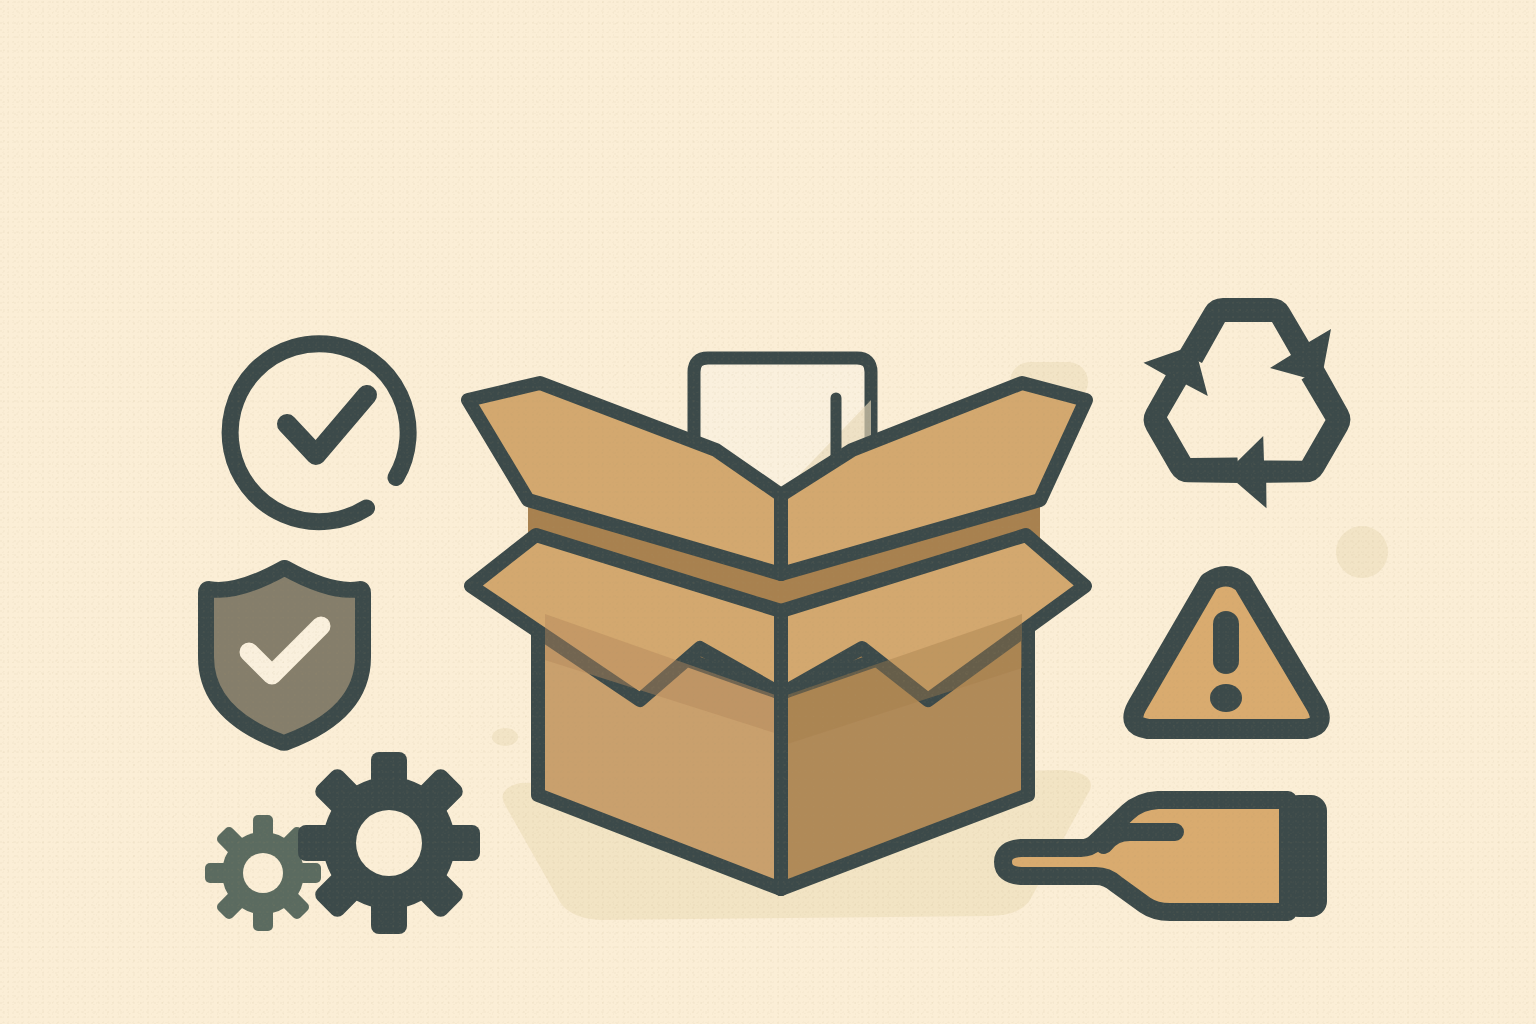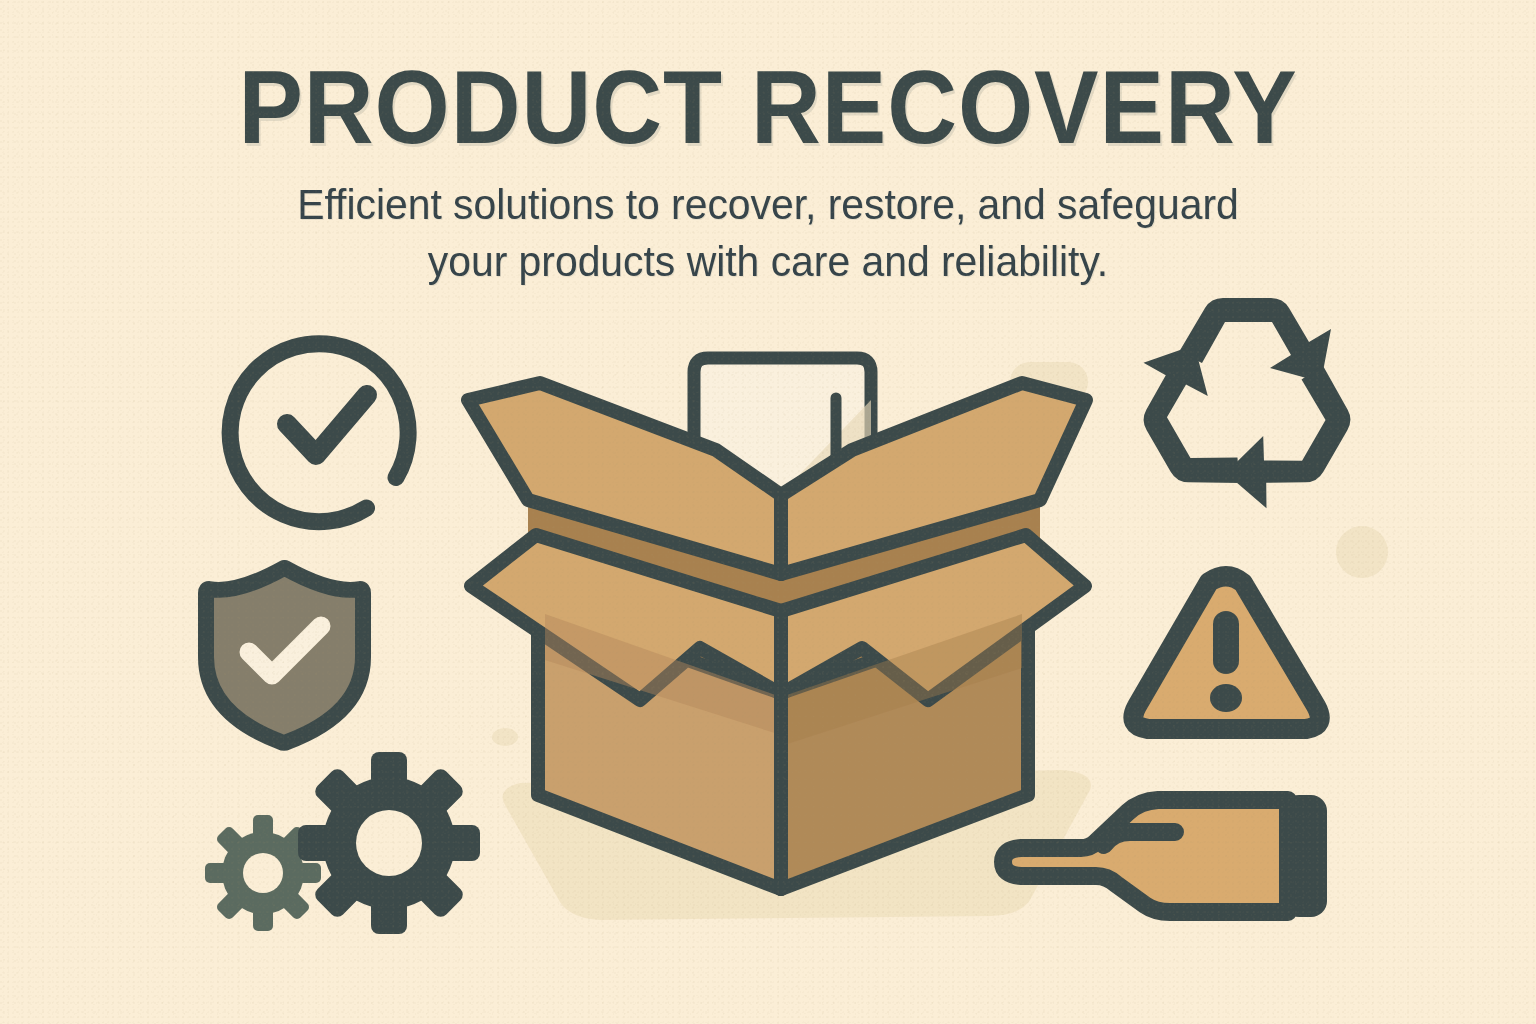--- a/index.html
+++ b/index.html
@@ -99,24 +99,20 @@
 
     <rect x="1010" y="362" width="78" height="40" rx="20" fill="#f2e4c6"></rect>
 
     <circle cx="1362" cy="552" r="26" fill="#f2e4c6"></circle>
 
     <ellipse cx="505" cy="737" rx="13" ry="9" fill="#f2e4c6"></ellipse>
 
     <path d="M505,805 Q496,789 520,783 L1060,770 Q1096,772 1090,790 L1030,900 Q1020,915 992,916 L600,920 Q570,918 560,902 Z" fill="#f1e3c3" opacity="0.95"></path>
   </svg>
 
-  <div id="headline-block">
-    <div id="title">PRODUCT RECOVERY</div>
-    <div id="subtitle">Efficient solutions to recover, restore, and safeguard your products with care and reliability.</div>
-  </div>
 
   <svg class="art" viewBox="0 0 1536 1024">
 
     <g>
 
       <path d="M 396.0 477.5
                A 89 89 0 1 0 366.5 508.0" fill="none" stroke="#3c4a4a" stroke-width="17" stroke-linecap="round"></path>
 
       <path d="M 287 424 L 316 455 L 367 395" fill="none" stroke="#3c4a4a" stroke-width="20" stroke-linecap="round" stroke-linejoin="round"></path>
     </g>

